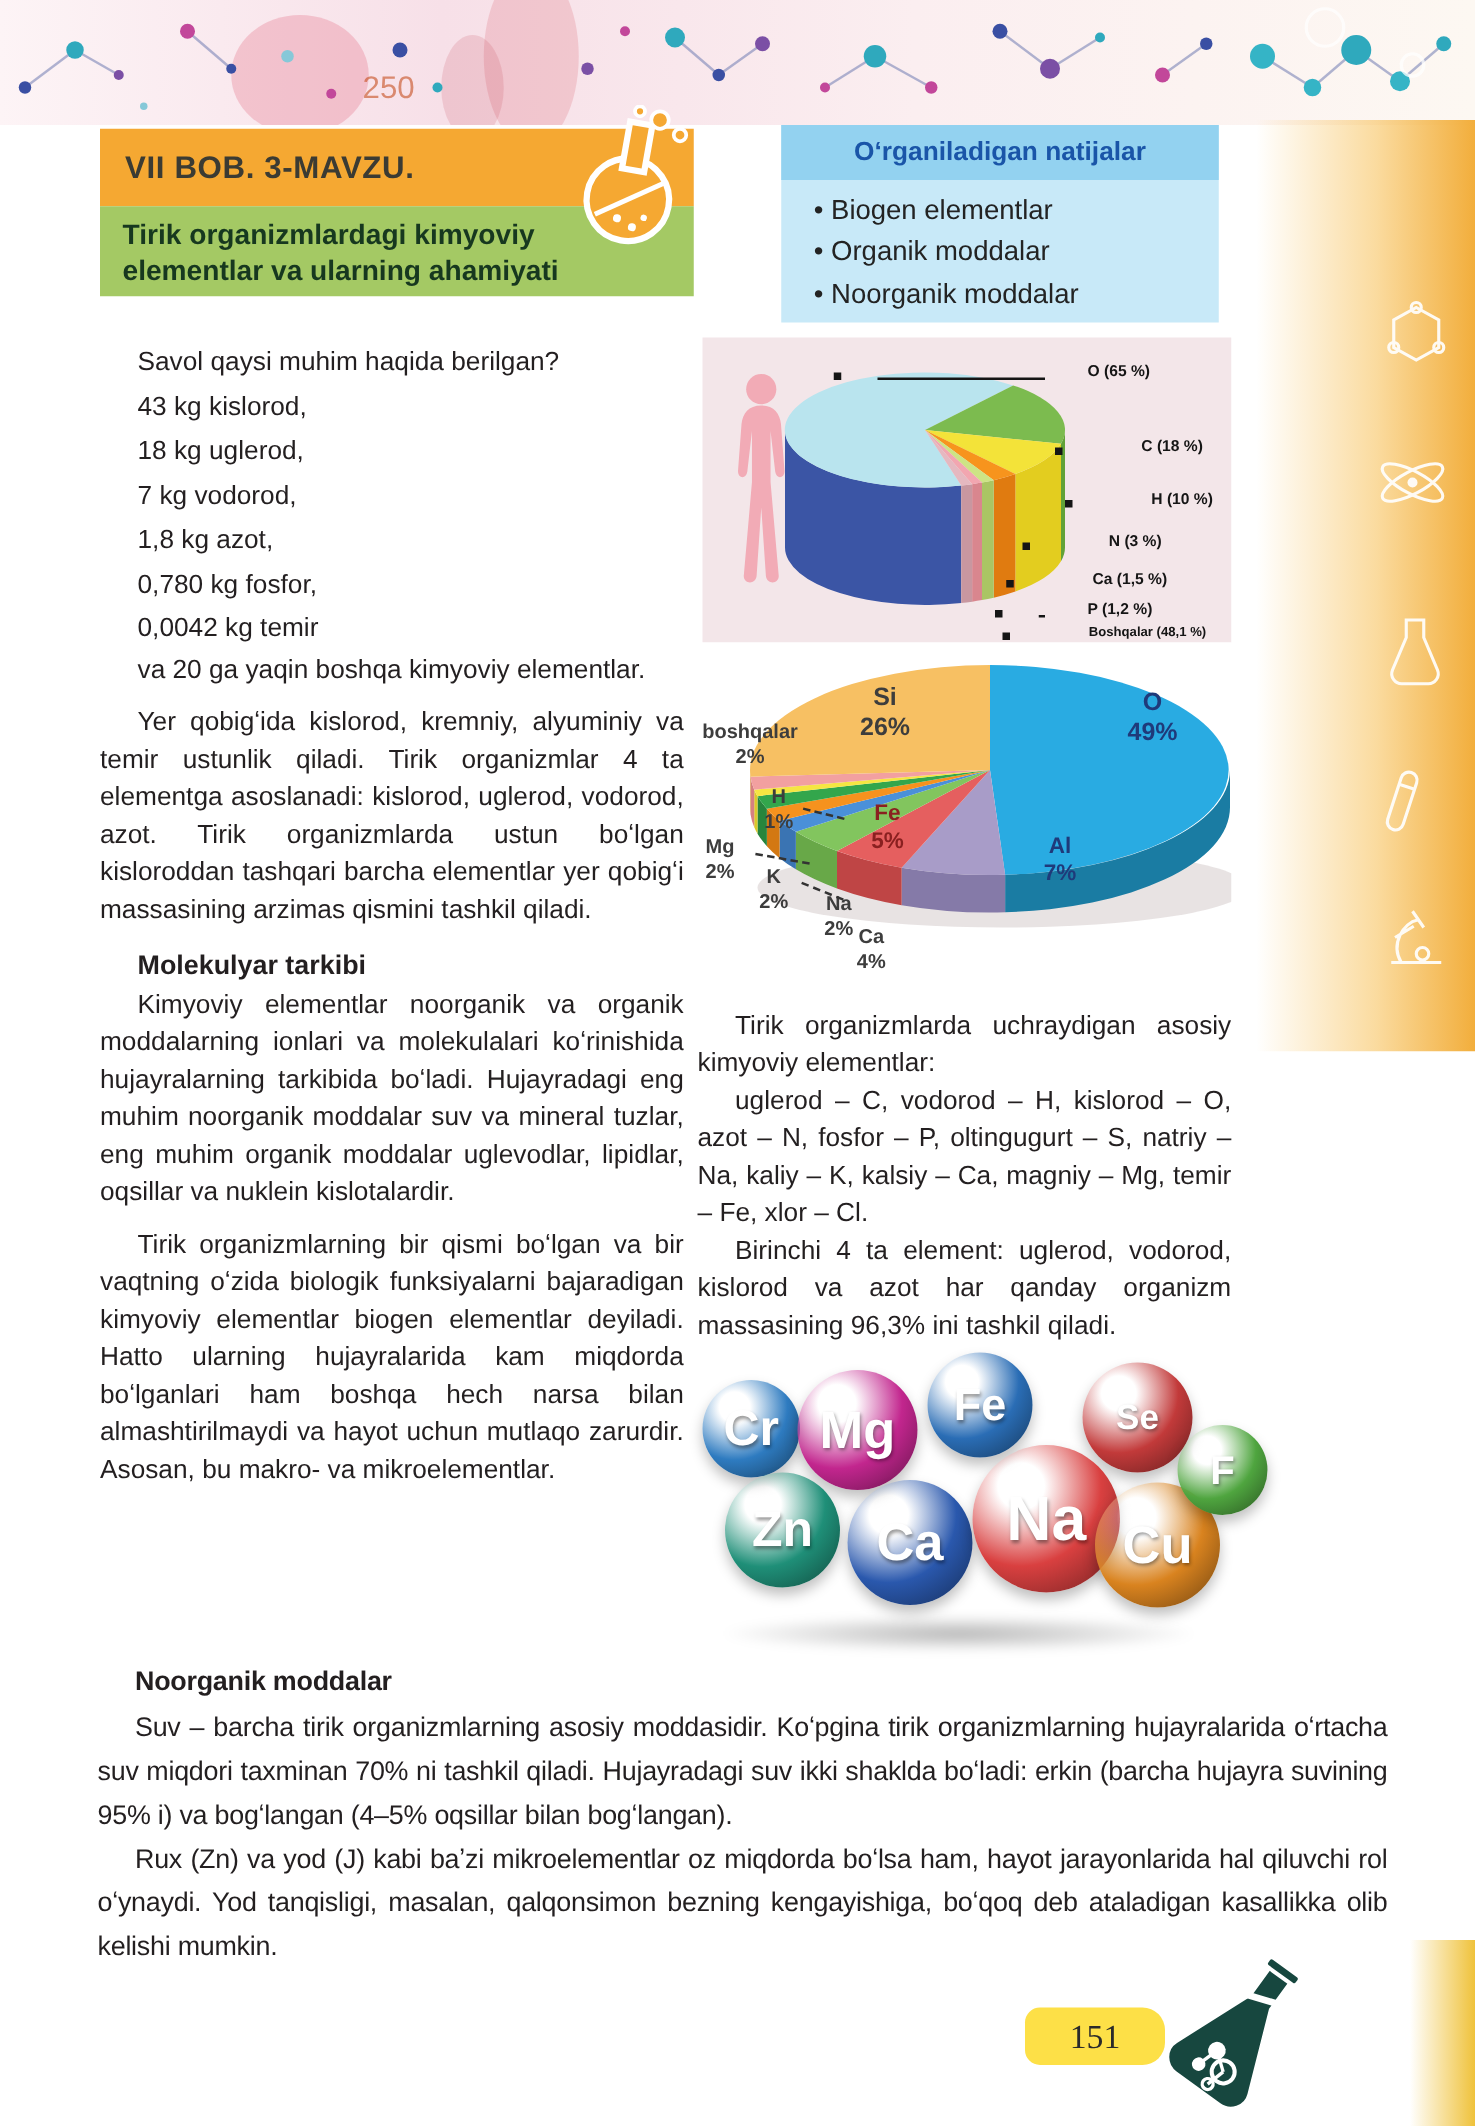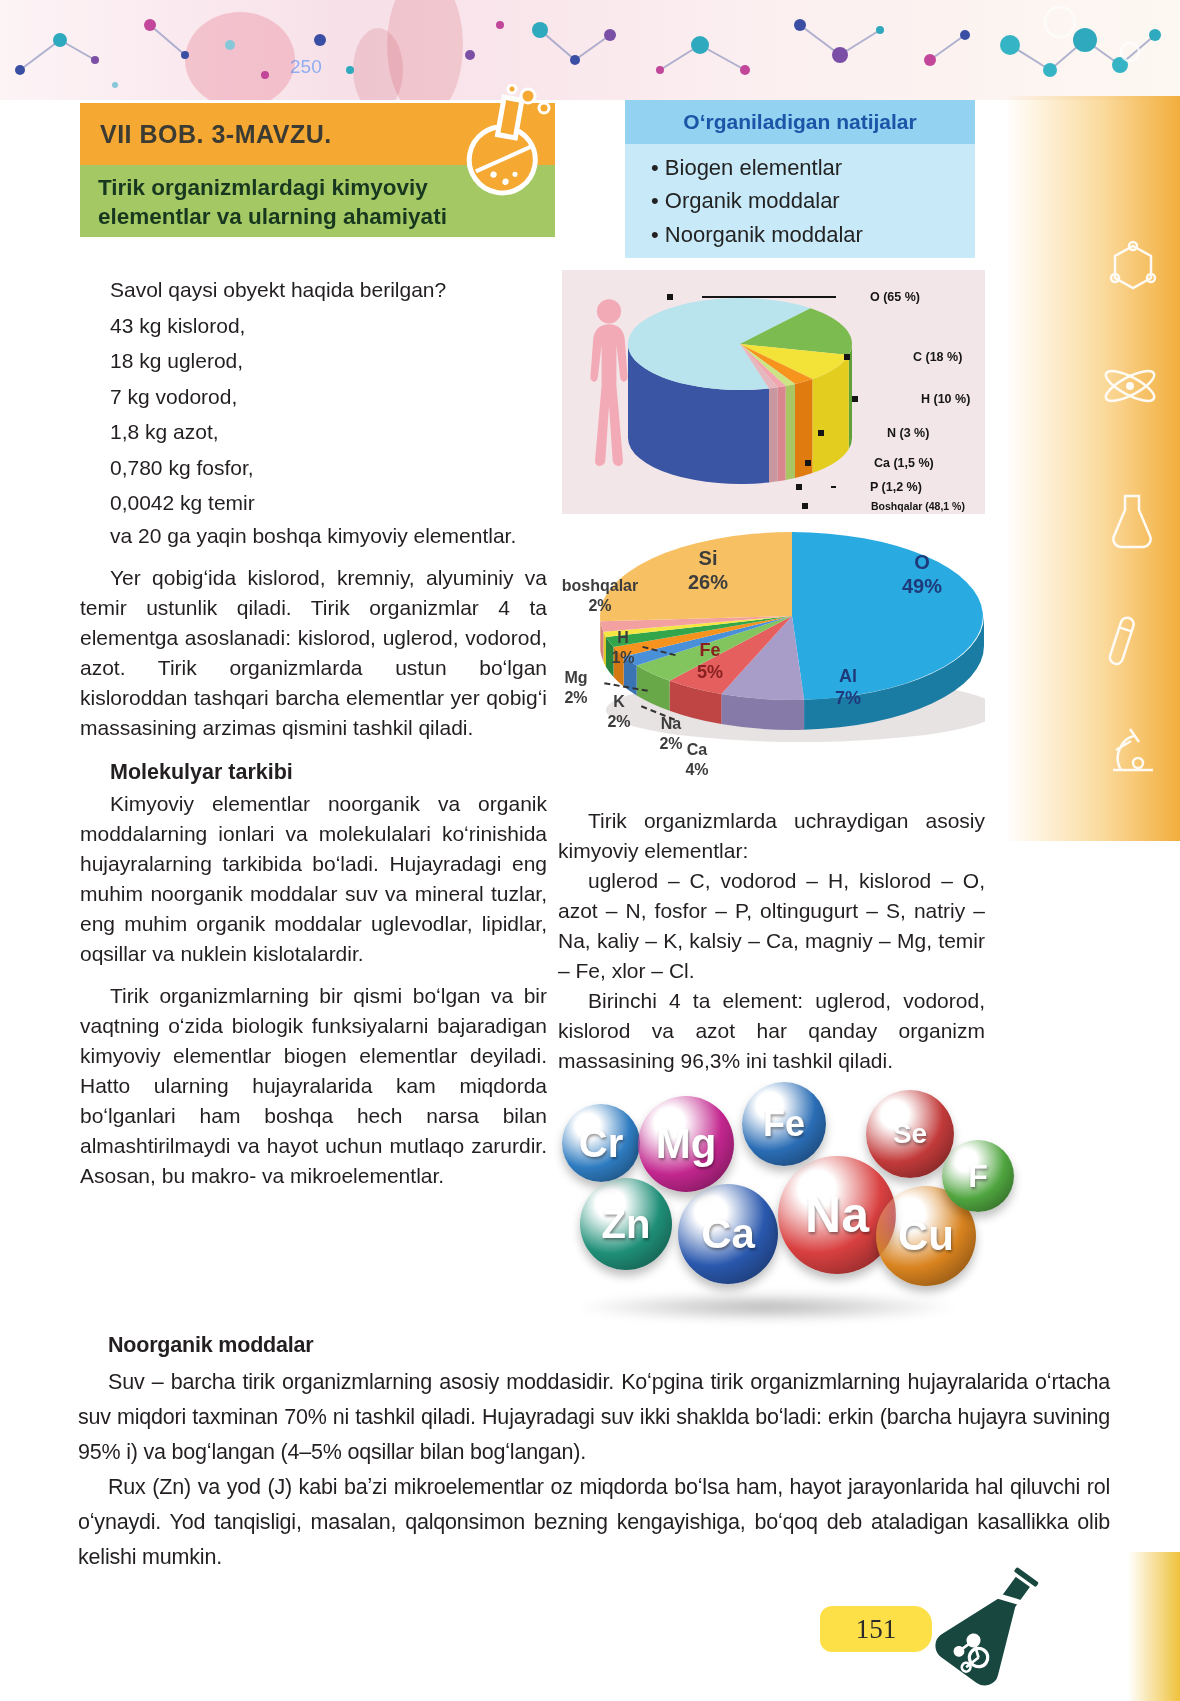--- a/index.html
+++ b/index.html
@@ -1,21 +1,21 @@
 <!DOCTYPE html>
 <html><head>
 <meta charset="utf-8">
 <style>
   html,body{margin:0;padding:0;background:#ffffff;}
   .page{position:relative;width:1180px;height:1701px;overflow:hidden;background:#fff;
         font-family:"Liberation Sans",sans-serif;color:#231f20;}
   
   .banner{position:absolute;left:0;top:0;width:1180px;height:100px;overflow:hidden;}
   .banner svg{display:block;}
-  .banner-watermark{position:absolute;left:290px;top:56px;font-size:19px;color:#3b82f6;opacity:.55;}
+  .banner-watermark{position:absolute;left:290px;top:56px;font-size:25px;color:#c2410c;opacity:.55;}
   
   .side-strip{position:absolute;right:0;top:96px;width:175px;height:745px;
     background:linear-gradient(to right, rgba(246,197,80,0) 0%, rgba(246,183,63,.5) 55%, #f2ae3c 100%);}
   .side-strip-bottom{position:absolute;right:0;top:1552px;width:52px;height:149px;
     background:linear-gradient(to right, rgba(242,195,56,0), #efc23b);}
   
   .chapter-box{position:absolute;left:80px;top:103px;width:475px;height:62px;background:#f5a832;
     display:flex;align-items:center;padding-left:20px;box-sizing:border-box;
     font-size:25px;font-weight:bold;color:#3b3b33;letter-spacing:.5px;}
   .topic-box{position:absolute;left:80px;top:165px;width:475px;height:72px;background:#a4c964;
@@ -33,21 +33,21 @@
   .qline{line-height:35.5px;padding-left:30px;}
   .para{margin:0 0 0 0;text-indent:30px;}
   .para.gap{margin-top:12px;}
   .sec-heading{font-weight:bold;margin-top:14px;margin-bottom:2px;padding-left:30px;font-size:21.5px;}
   .col-right-text{position:absolute;left:558px;top:806px;width:427px;font-size:21px;line-height:30px;
     text-align:justify;}
   
   .chart1{position:absolute;left:562px;top:270px;width:423px;height:244px;background:#f3e6e9;overflow:hidden;}
   .chart1 svg.pie{position:absolute;left:0;top:0;}
   .silhouette{position:absolute;left:8px;top:16px;}
-  .p1row{position:absolute;display:flex;align-items:center;z-index:3;gap:29px;}
+  .p1row{position:absolute;display:flex;align-items:flex-end;z-index:3;gap:29px;}
   .p1row .sq{width:6px;height:6px;background:#151515;flex:0 0 auto;}
   .p1row .ln{flex:1 1 auto;height:2px;background:#151515;}
   .p1row .lbl{flex:0 0 102px;margin-left:5px;font-weight:bold;font-size:12.5px;color:#151515;white-space:nowrap;}
   .p1row .lbl.small{font-size:10.5px;}
   
   .chart2{position:absolute;left:552px;top:514px;width:433px;height:292px;background:#fff;}
   .chart2 svg.pie{position:absolute;left:0;top:0;}
   .p2lbl{position:absolute;display:flex;flex-direction:column;align-items:center;font-weight:bold;
     line-height:1.22;color:#3d3d3d;z-index:3;}
   .p2lbl.navy{color:#1f3a7a;}
@@ -197,21 +197,21 @@
   <div class="outcomes">
     <div class="outcomes-title">Oʻrganiladigan natijalar</div>
     <div class="outcomes-body">
       <div class="outcome-item">Biogen elementlar</div>
       <div class="outcome-item">Organik moddalar</div>
       <div class="outcome-item">Noorganik moddalar</div>
     </div>
   </div>
 
   <div class="col-left">
-    <div class="qline">Savol qaysi obyekt haqida berilgan?</div>
+    <div class="qline">Savol qaysi muhim haqida berilgan?</div>
     <div class="qline">43 kg kislorod,</div>
     <div class="qline">18 kg uglerod,</div>
     <div class="qline">7 kg vodorod,</div>
     <div class="qline">1,8 kg azot,</div>
     <div class="qline">0,780 kg fosfor,</div>
     <div class="qline">0,0042 kg temir</div>
     <p class="para">va 20 ga yaqin boshqa kimyoviy elementlar.</p>
     <p class="para gap">Yer qobigʻida kislorod, kremniy, alyuminiy va temir ustunlik qiladi. Tirik organizmlar 4 ta elementga asoslanadi: kislorod, uglerod, vodorod, azot. Tirik organizmlarda ustun boʻlgan kisloroddan tashqari barcha elementlar yer qobigʻi massasining arzimas qismini tashkil qiladi.</p>
     <div class="sec-heading">Molekulyar tarkibi</div>
     <p class="para">Kimyoviy elementlar noorganik va organik moddalarning ionlari va molekulalari koʻrinishida hujayralarning tarkibida boʻladi. Hujayradagi eng muhim noorganik moddalar suv va mineral tuzlar, eng muhim organik moddalar uglevodlar, lipidlar, oqsillar va nuklein kislotalardir.</p>

